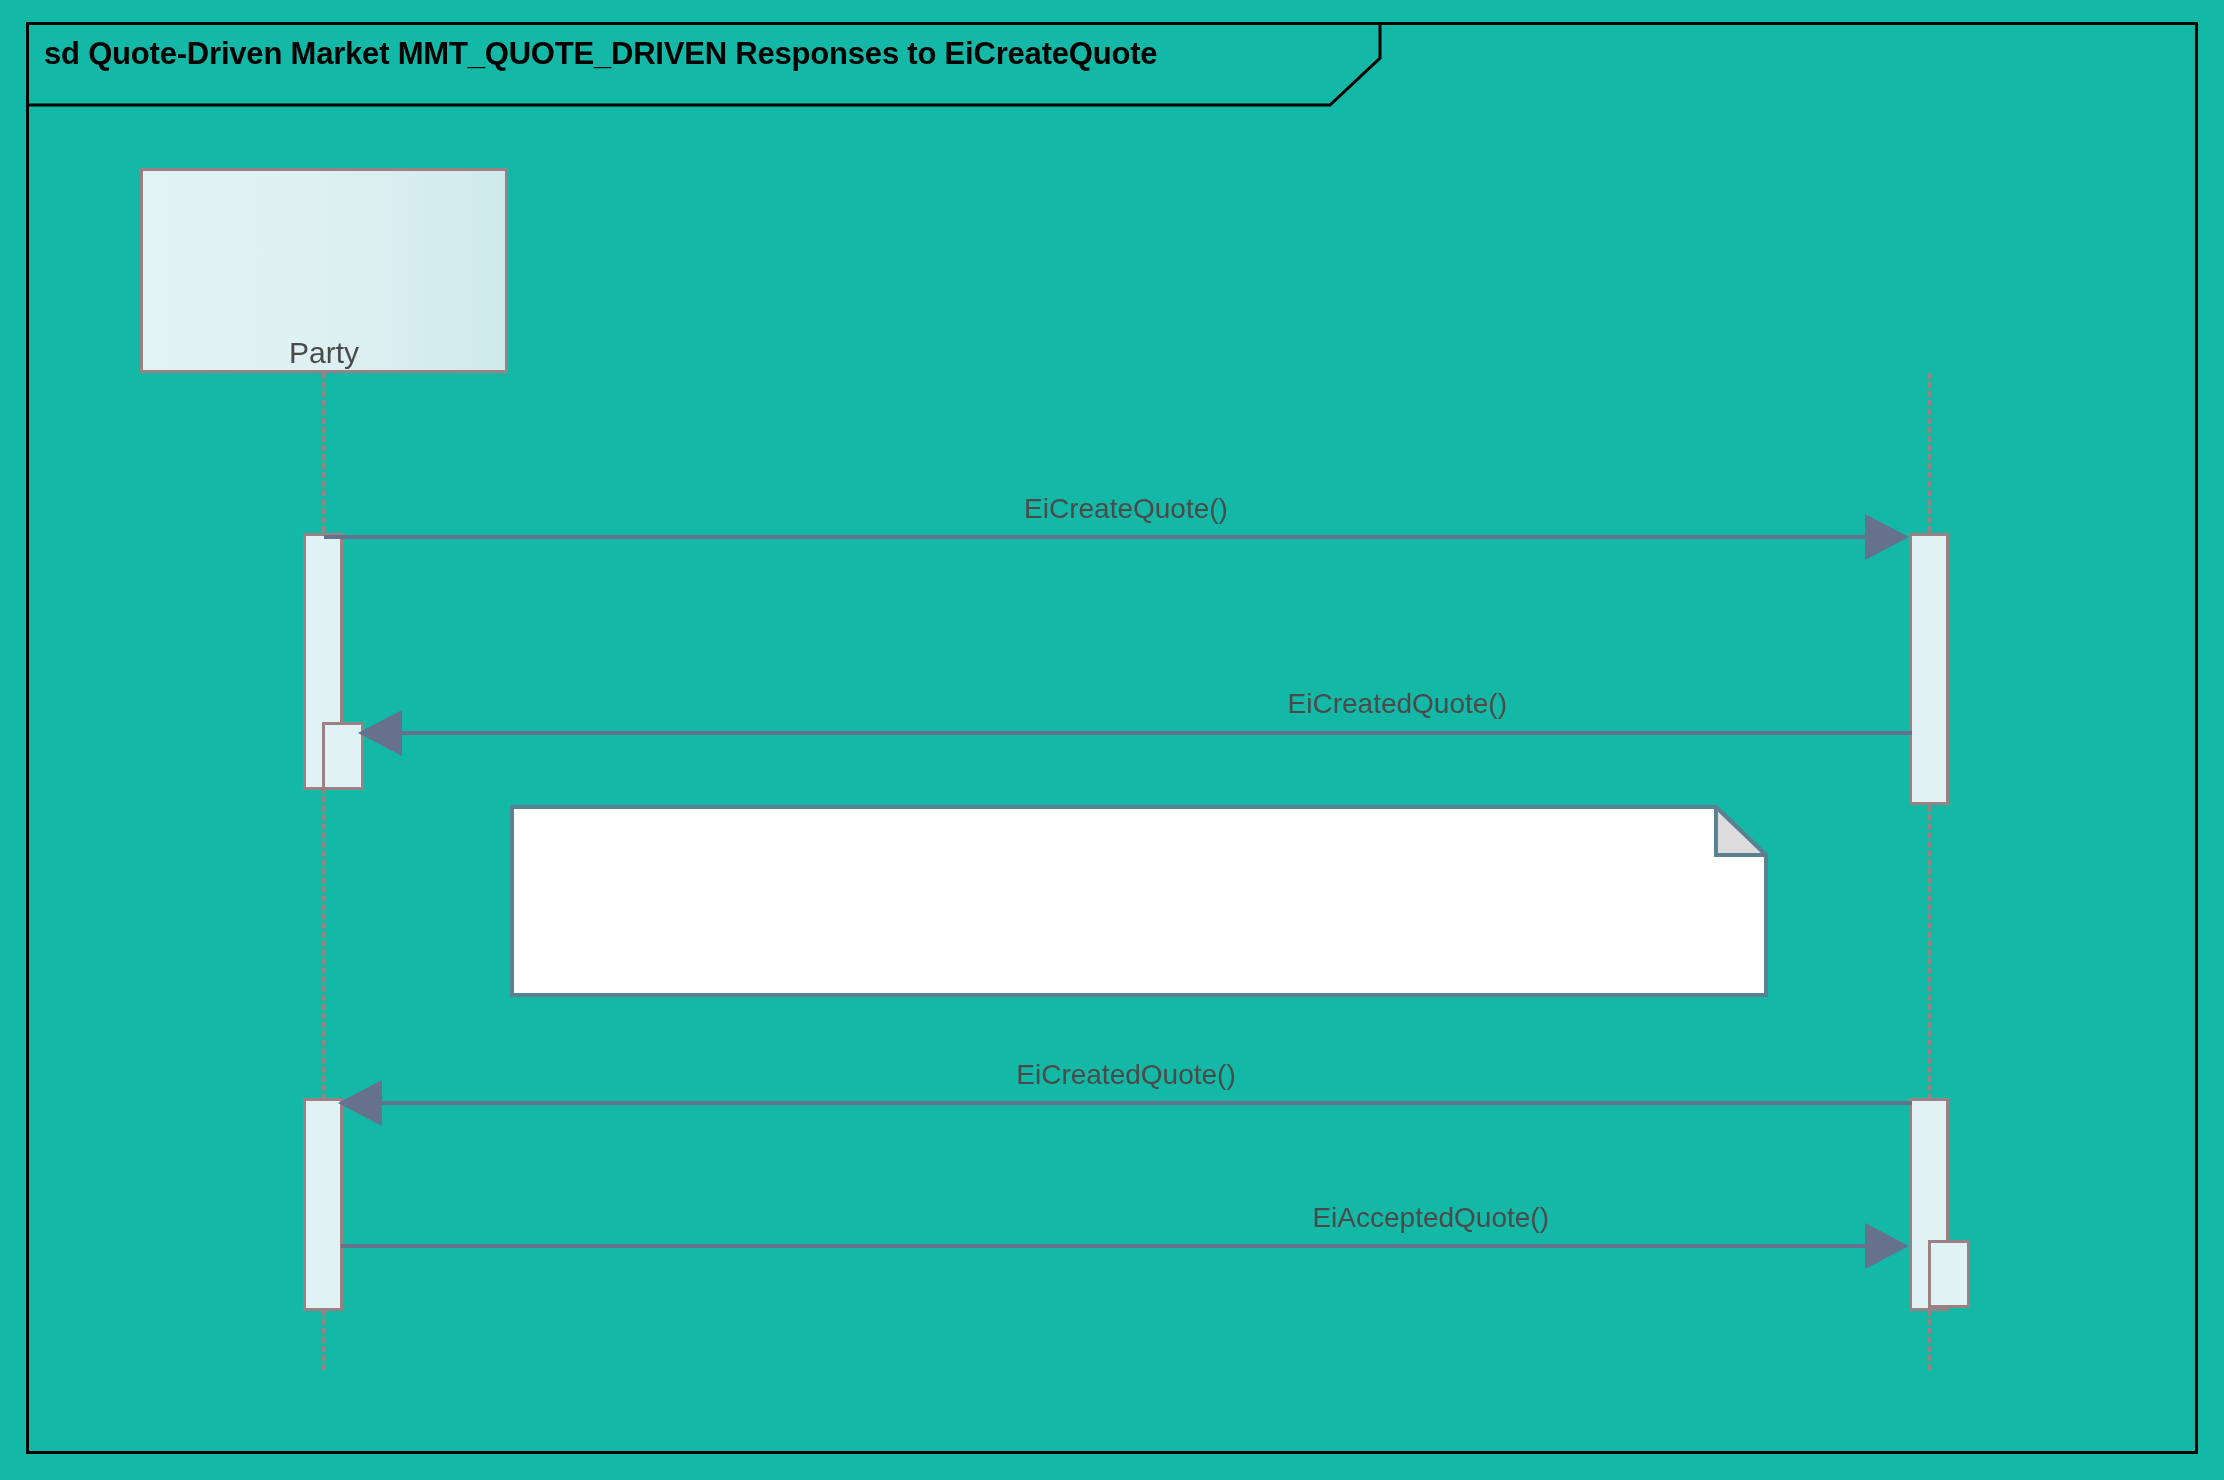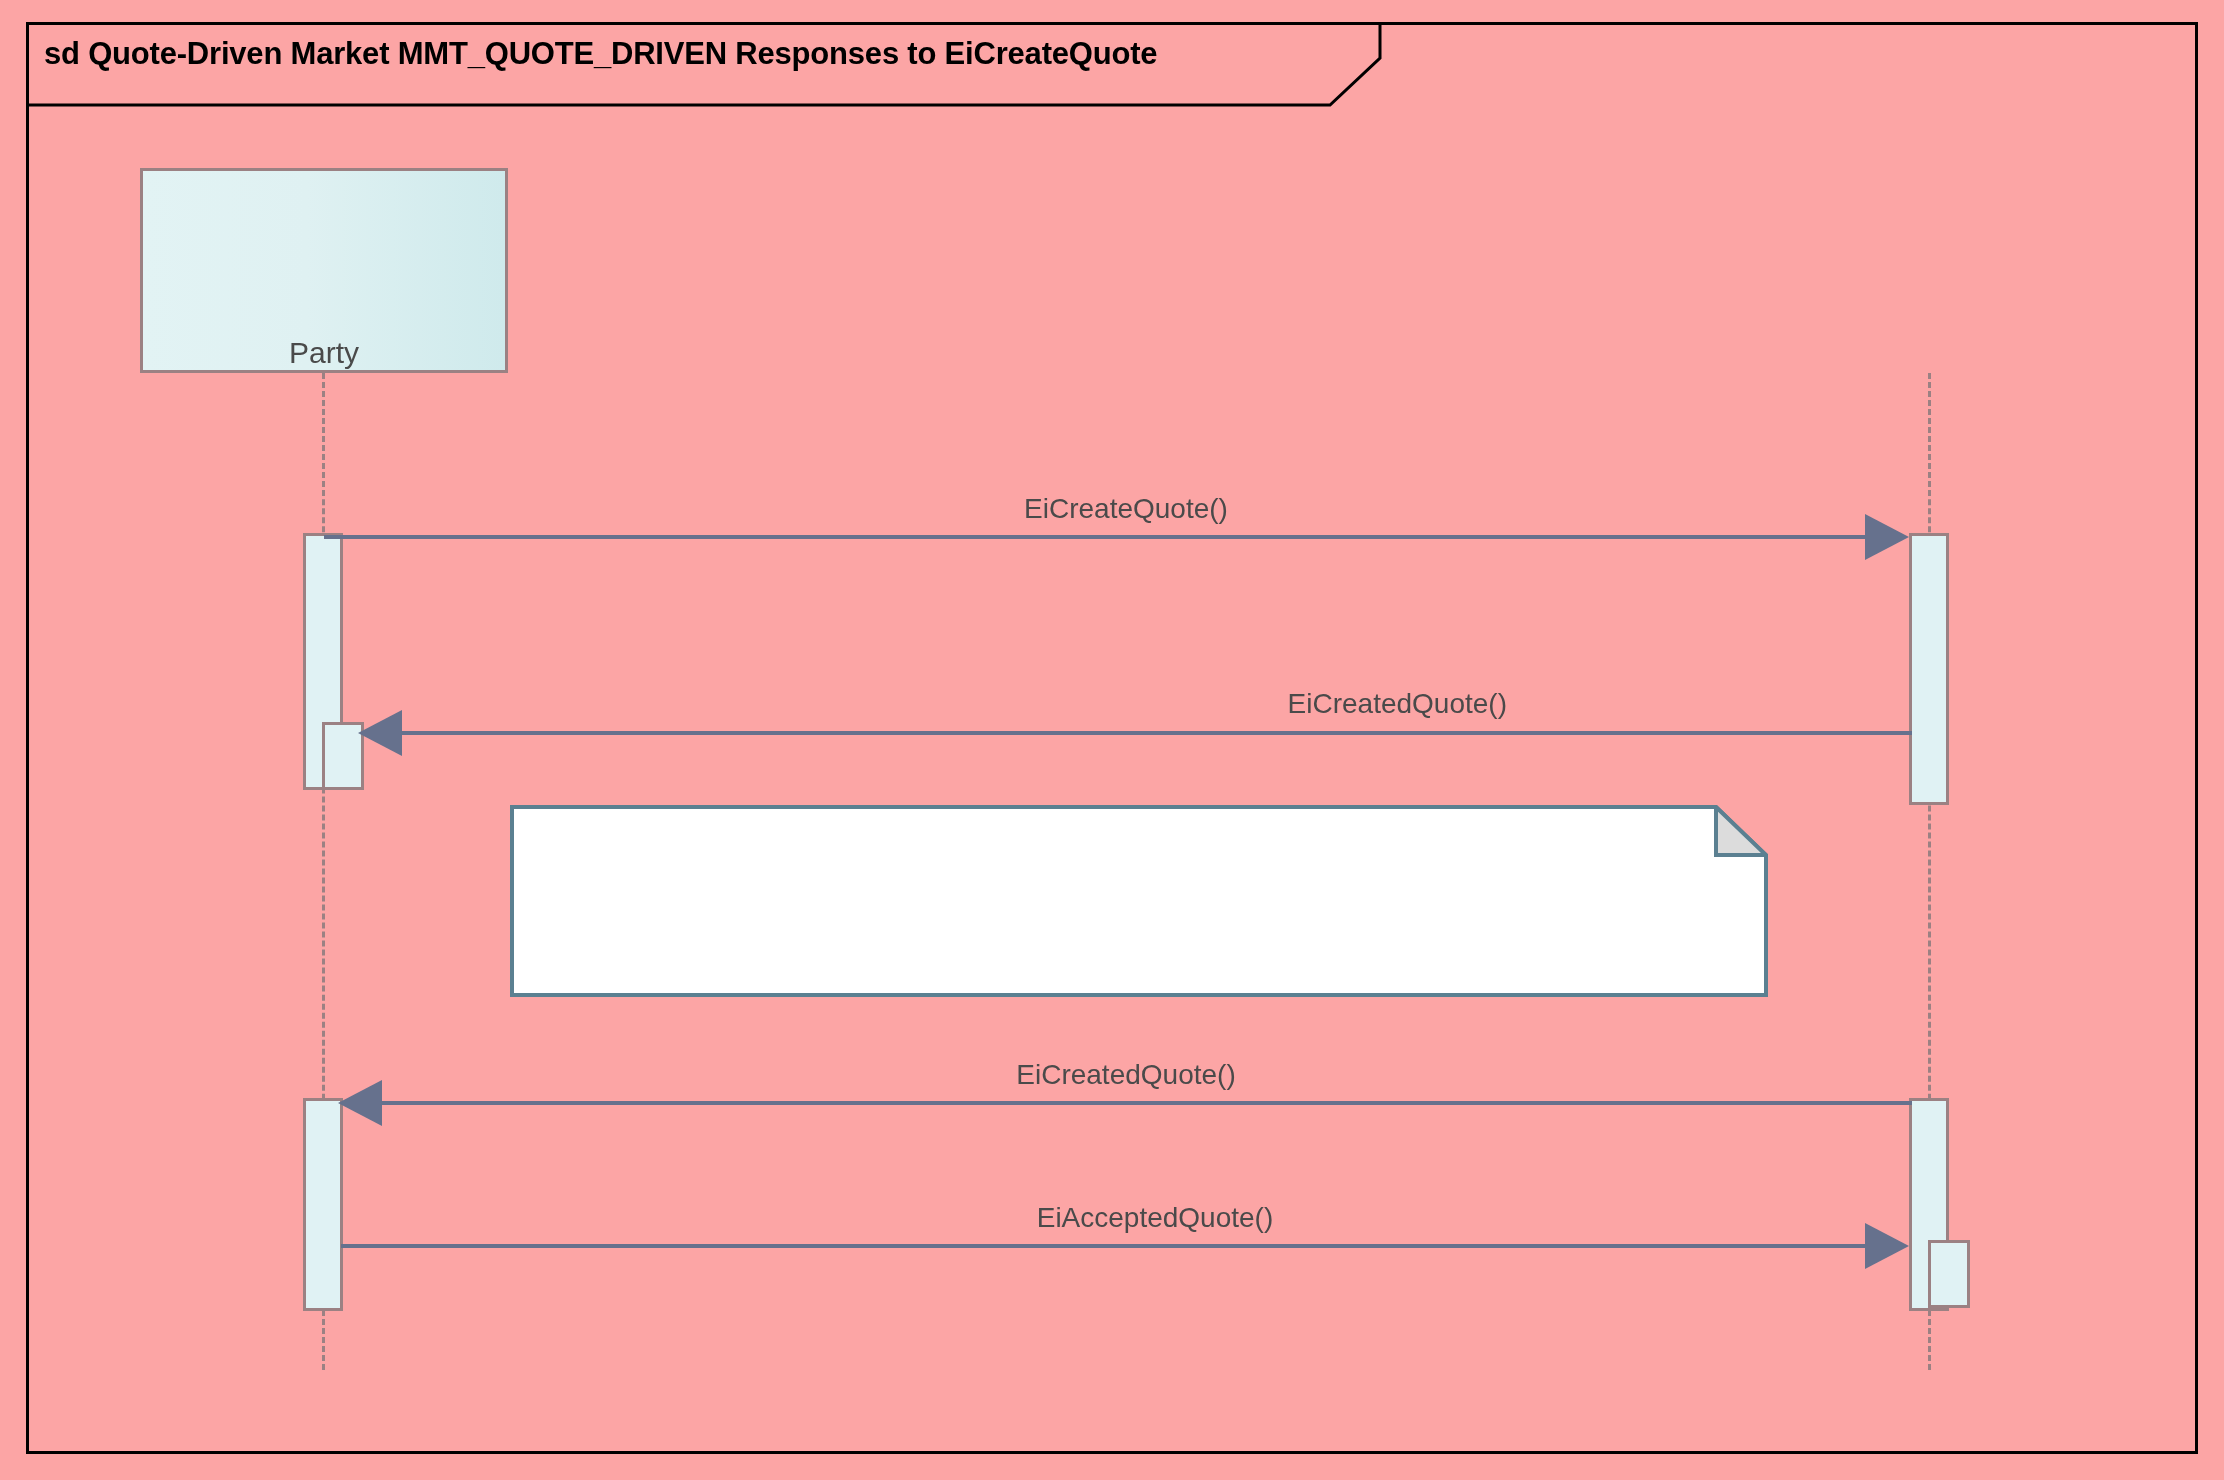--- a/index.html
+++ b/index.html
@@ -11,21 +11,21 @@
     width: 2224px;
     height: 1480px;
     font-family: "Liberation Sans", sans-serif;
     overflow: hidden;
   }
 
   #stage {
     position: relative;
     width: 2224px;
     height: 1480px;
-    background: #fca5a5;
+    background: #14b8a6;
   }
 
   
   .frame-outer {
     position: absolute;
     left: 26px;
     top: 22px;
     width: 2172px;
     height: 1432px;
     border: 3px solid #000000;
@@ -178,17 +178,17 @@
     <svg width="1258" height="192" viewBox="0 0 1258 192">
       <path d="M 2 2 L 1206 2 L 1256 50 L 1256 190 L 2 190 Z" fill="#ffffff" stroke="#5b8091" stroke-width="4" stroke-linejoin="miter"></path>
       <path d="M 1206 2 L 1256 50 L 1206 50 Z" fill="#dcdcdc" stroke="#5b8091" stroke-width="4" stroke-linejoin="miter"></path>
     </svg>
   </div>
 
   <div class="msg-label" style="left:703px; top:1059px; width:846px;">EiCreatedQuote()</div>
   <div class="msg-line" style="left:380px; top:1101px; width:1532px;"></div>
   <div class="arrowhead left" style="left:338px; top:1080px;"></div>
 
-  <div class="msg-label" style="left:732px; top:1202px; width:846px;">EiAcceptedQuote()</div>
+  <div class="msg-label" style="left:703px; top:1202px; width:846px;text-align:right;">EiAcceptedQuote()</div>
   <div class="msg-line" style="left:341px; top:1244px; width:1533px;"></div>
   <div class="arrowhead right" style="left:1865px; top:1223px;"></div>
 
 </div>
 
 </body></html>

